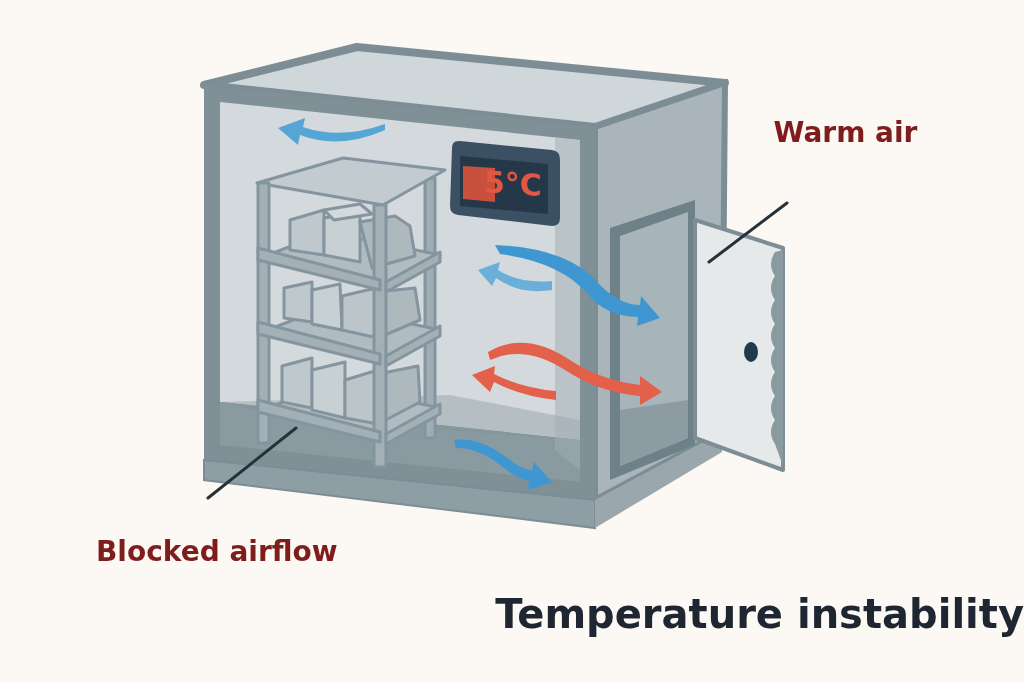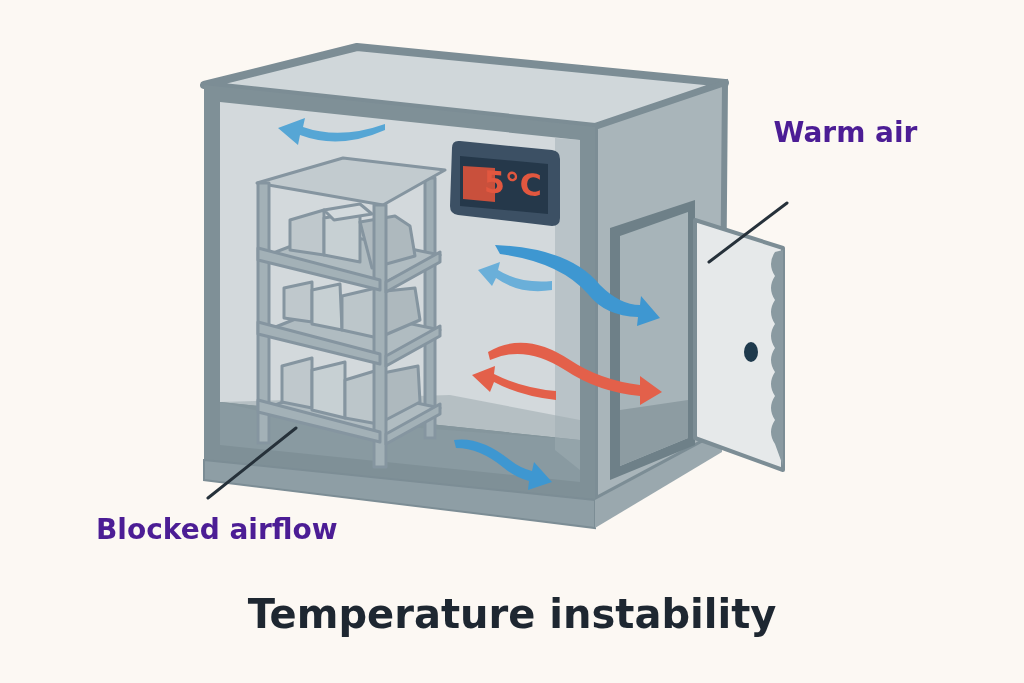--- a/index.html
+++ b/index.html
@@ -1,21 +1,21 @@
 <!DOCTYPE html>
 <html><head>
 <meta charset="utf-8">
 <style>
   html, body { margin: 0; padding: 0; }
   body { width: 1024px; height: 683px; background: #fcf8f3; overflow: hidden; position: relative; font-family: "DejaVu Sans", sans-serif; }
   svg#scene { position: absolute; left: 0; top: 0; }
-  .label { position: absolute; color: #4c1d95; font-family: "DejaVu Sans", sans-serif; font-weight: bold; white-space: nowrap; }
+  .label { position: absolute; color: #7f1d1d; font-family: "DejaVu Sans", sans-serif; font-weight: bold; white-space: nowrap; }
   #lbl-warm { left: 758px; top: 114px; font-size: 28px; line-height: 38px; text-align: center; width: 175px; }
-  #lbl-blocked { left: 96px; top: 510px; font-size: 28px; line-height: 40px; }
-  #title { left: 0; width: 1024px; top: 586px; font-size: 40px; line-height: 56px; text-align: center; color: #1e2731; }
+  #lbl-blocked { left: 96px; top: 532px; font-size: 28px; line-height: 40px; }
+  #title { left: 0; width: 1024px; top: 586px; font-size: 40px; line-height: 56px; text-align: right; color: #1e2731; }
   .display-text { position: absolute; left: 484px; top: 166px; font-size: 30px; font-weight: bold; color: #e2573f; font-family: "DejaVu Sans", sans-serif; transform: skewY(4deg); }
 </style>
 </head>
 <body>
 
 <svg id="scene" width="1024" height="683" viewBox="0 0 1024 683">
 
   <g>
     <polygon points="204,85 357,47 725,83 595,127" fill="#d0d7da" stroke="#7c8d95" stroke-width="8" stroke-linejoin="round"></polygon>
 

